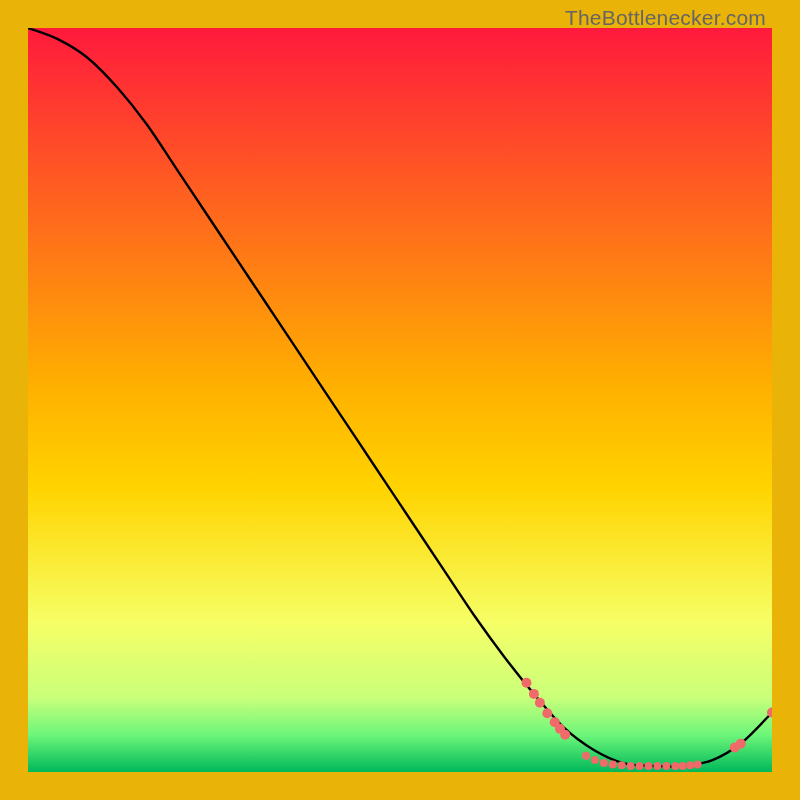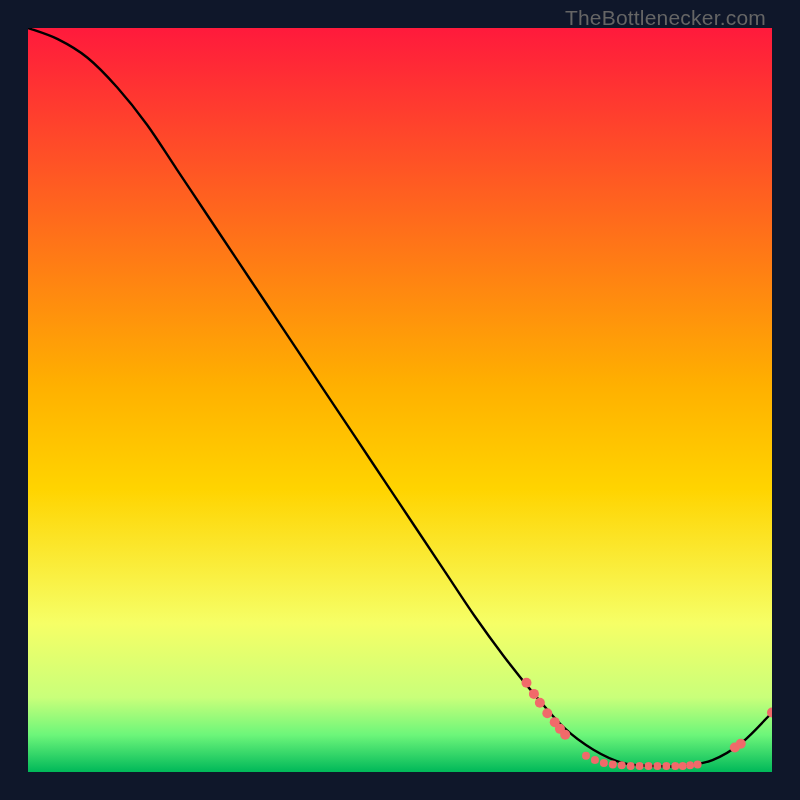--- a/index.html
+++ b/index.html
@@ -7,21 +7,21 @@
     padding: 0;
     width: 800px;
     height: 800px;
     background: #000;
     overflow: hidden;
   }
   .stage {
     position: relative;
     width: 800px;
     height: 800px;
-    background: #0f172a;
+    background: #eab308;
   }
   .plot {
     position: absolute;
     left: 28px;
     top: 28px;
     width: 744px;
     height: 744px;
   }
   .gradient {
     position: absolute;

